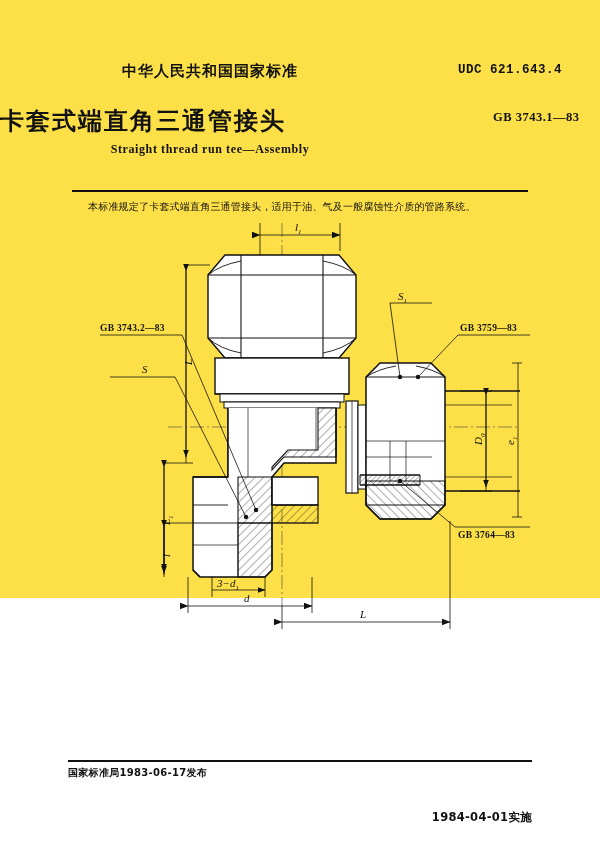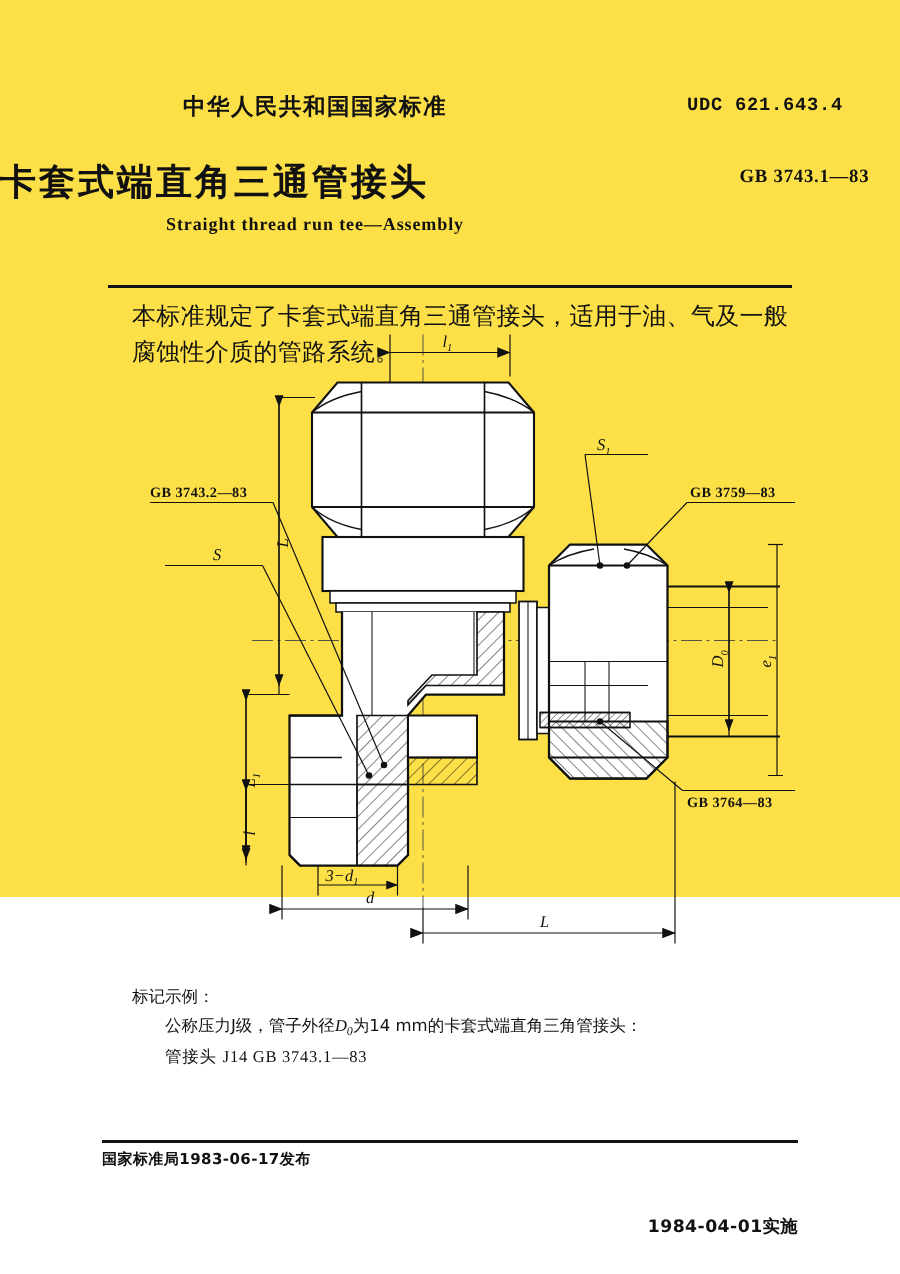--- a/index.html
+++ b/index.html
@@ -78,21 +78,21 @@
     width: 456px;
     height: 2px;
     background: #111;
   }
 
   .scope-text {
     position: absolute;
     left: 88px; top: 199px;
     width: 440px;
     font-family: "DejaVu Sans", sans-serif;
-    font-size: 16px;
+    font-size: 10px;
     line-height: 1.5;
     letter-spacing: 0.2px;
   }
 
   
   .example {
     position: absolute;
     left: 88px; top: 655px;
     width: 430px;
     font-family: "DejaVu Sans", sans-serif;
@@ -420,28 +420,18 @@
           <tspan>D</tspan><tspan dy="3" font-size="7">0</tspan>
         </text>
 
         <text class="dimlbl" x="454" y="240" transform="rotate(-90 454 240)">
           <tspan>e</tspan><tspan dy="3" font-size="7">1</tspan>
         </text>
       </g>
     </svg>
   </div>
 
-  <div class="example">
-    <div class="l1">标记示例：</div>
-    <div class="l2">
-      <span>公称压力J级，管子外径</span><i><span>D</span><span class="sub">0</span></i><span>为14 mm的卡套式端直角三角管接头：</span>
-    </div>
-    <div class="l3">
-      <span>管接头</span>
-      <span class="mono">J14   GB   3743.1—83</span>
-    </div>
-  </div>
 
   <div class="rule-bottom"></div>
   <div class="foot-left">国家标准局1983-06-17发布</div>
   <div class="foot-right">1984-04-01实施</div>
 
 </div>
 
 </body></html>

